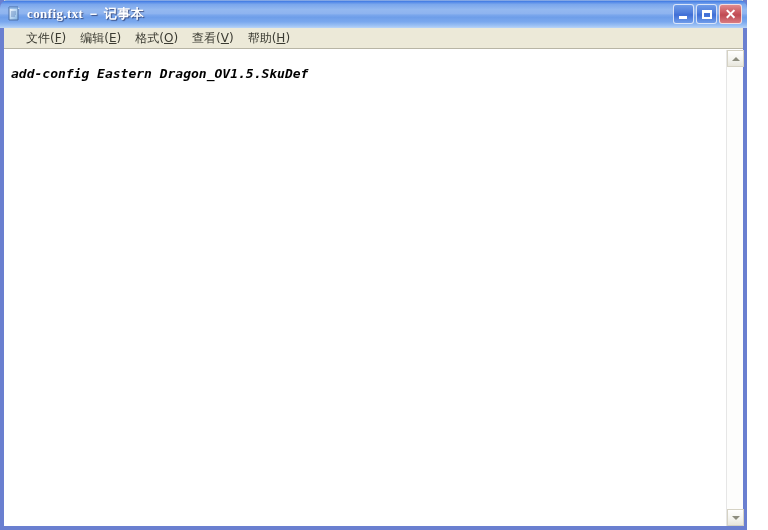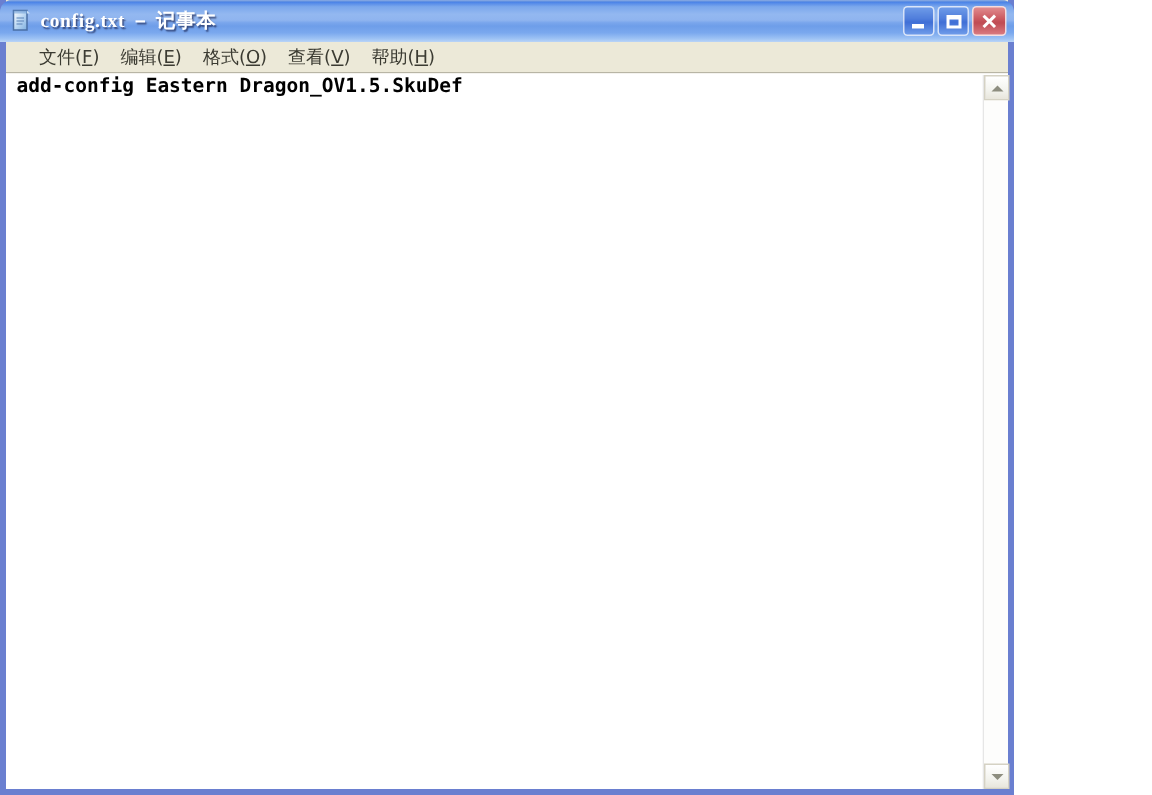--- a/index.html
+++ b/index.html
@@ -12,21 +12,21 @@
     height: 530px;
     overflow: hidden;
     font-family: "Liberation Sans", sans-serif;
   }
 
   
   .window {
     position: absolute;
     left: 0;
     top: 0;
-    width: 676px;
+    width: 747px;
     height: 530px;
     box-sizing: border-box;
     background: #ece9d8;
     border-left: 4px solid #6a7fd0;
     border-right: 4px solid #6a7fd0;
     border-bottom: 4px solid #6a7fd0;
     border-top: 0;
     display: flex;
     flex-direction: column;
   }
@@ -167,24 +167,25 @@
     display: flex;
     background: #ffffff;
     border-top: 1px solid #ffffff;
     min-height: 0;
     position: relative;
   }
 
   .textarea {
     flex: 1 1 auto;
     background: #ffffff;
-    padding: 0 0 0 7px;
-    box-sizing: border-box;
-    overflow: hidden;
-    position: relative;
+    padding: 16px 0 0 7px;
+    box-sizing: border-box;
+    overflow: hidden;
+    position: relative;
+    font-style: italic;
   }
   .text-line {
     font-family: "DejaVu Sans Mono", monospace;
     font-size: 13px;
     font-weight: bold;
     color: #000000;
     line-height: 16px;
     white-space: pre;
     letter-spacing: 0px;
   }

